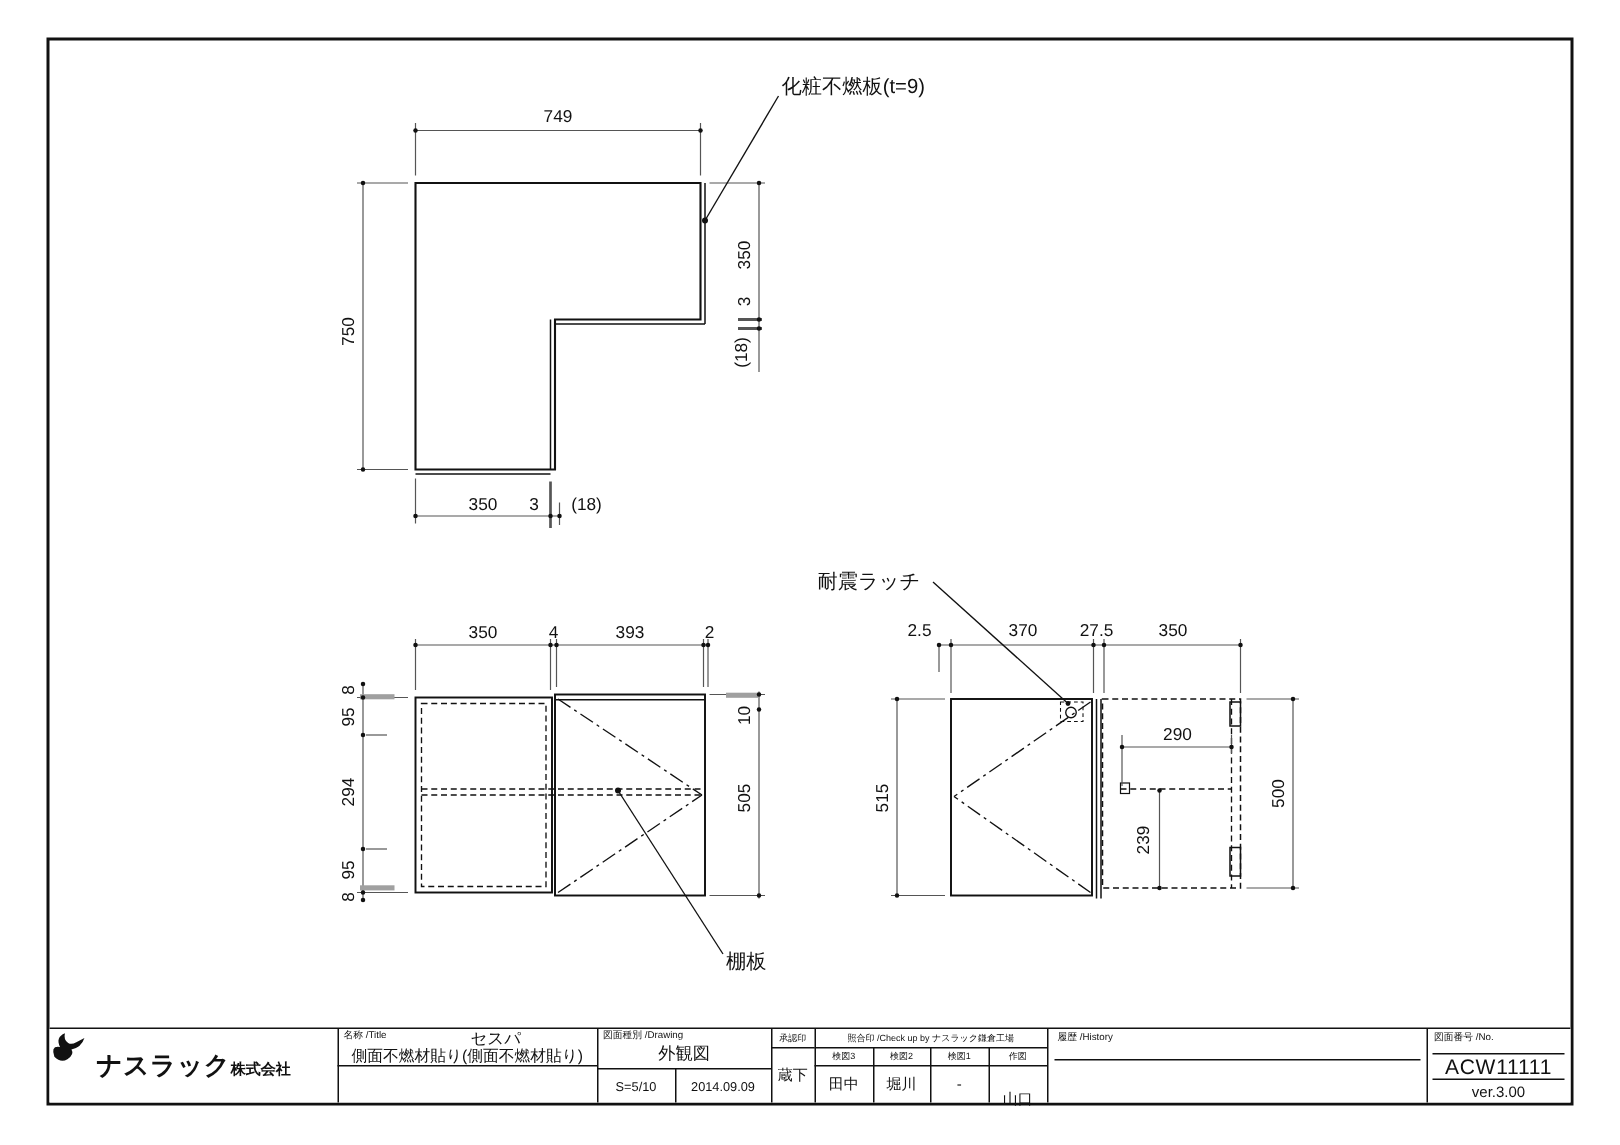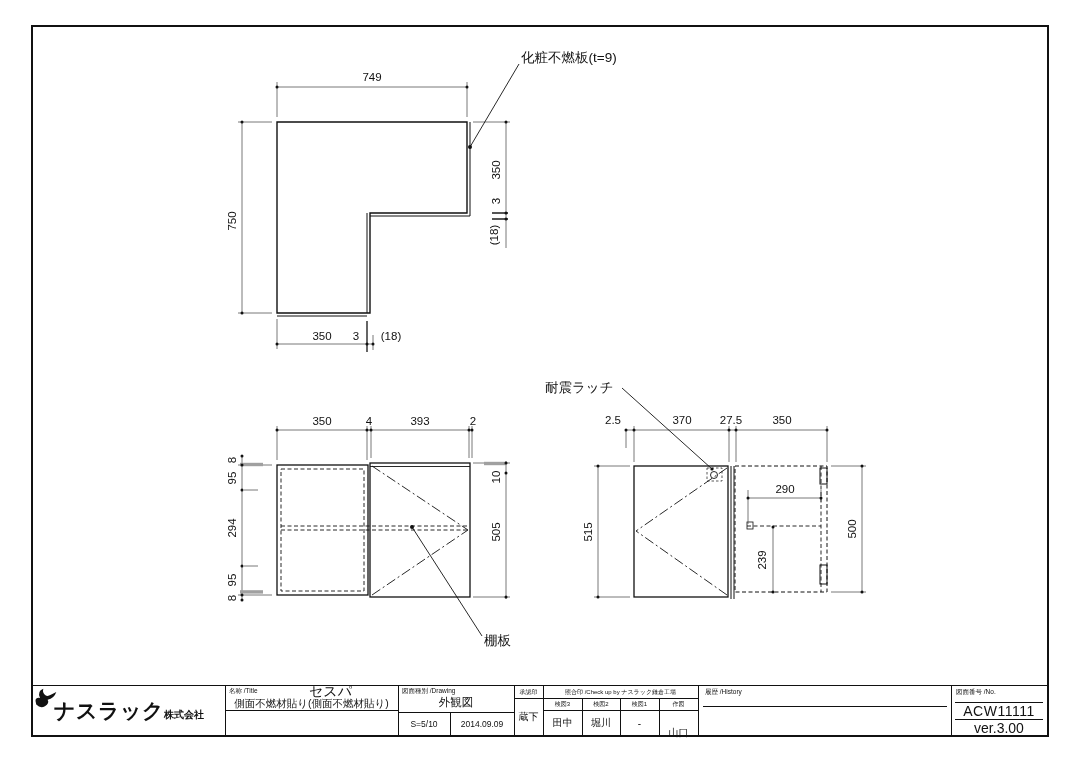--- a/index.html
+++ b/index.html
@@ -14,21 +14,21 @@
   
   #tb{position:absolute;left:33px;top:685px;width:1014px;height:50px;
       border-top:1.5px solid #111;box-sizing:border-box;background:#fff;}
   .vline{position:absolute;top:0;bottom:0;width:1px;background:#111;}
   .hline{position:absolute;height:1px;background:#111;}
   .tiny{position:absolute;font-size:6.5px;line-height:1;white-space:nowrap;color:#111;}
   .cellv{position:absolute;display:flex;align-items:center;justify-content:center;
          white-space:nowrap;color:#111;}
   #logo{position:absolute;left:0;top:0;width:192px;height:100%;display:flex;
         align-items:center;justify-content:center;gap:7px;}
-  #logo .co-big{font-size:21px;font-weight:bold;letter-spacing:.5px;}
+  #logo .co-big{font-size:17px;font-weight:bold;letter-spacing:.5px;}
   #logo .co-small{font-size:10px;font-weight:bold;}
 </style>
 </head>
 <body>
 
 <div id="sheet">
   <div id="frame"></div>
 
   <svg width="1080" height="763" viewBox="0 0 1080 763">
 
@@ -235,21 +235,21 @@
     <div id="logo">
       <svg width="26" height="24" viewBox="0 0 24 22">
         <path fill="#111" d="M3 17 Q0.5 10 6.5 11 Q3.5 5 9.5 2.5 Q8.5 6.5 11.5 8.5 Q13.5 9.8 16.5 8 L21.5 5.5 Q19.5 11.5 13.5 12.5 Q15.5 15.5 11 18.5 Q7 21 3 17 Z"></path>
       </svg>
       <span>
         <span class="co-big">ナスラック</span><span class="co-small">株式会社</span>
       </span>
     </div>
 
     <div class="tiny" style="left:196px;top:2px">名称 /Title</div>
-    <div class="cellv" style="left:230px;top:0;width:135px;height:12px;font-size:14px">セスパ</div>
+    <div class="cellv" style="left:230px;top:0;width:135px;height:12px;font-size:11px">セスパ</div>
     <div class="cellv" style="left:192px;top:11px;width:173px;height:13px;font-size:10.5px">側面不燃材貼り(側面不燃材貼り)</div>
 
     <div class="tiny" style="left:369px;top:2px">図面種別 /Drawing</div>
     <div class="cellv" style="left:365px;top:7px;width:116px;height:18px;font-size:11.5px">外観図</div>
     <div class="cellv" style="left:365px;top:26px;width:52px;height:24px;font-size:8.5px">S=5/10</div>
     <div class="cellv" style="left:417px;top:26px;width:64px;height:24px;font-size:8.5px">2014.09.09</div>
 
     <div class="cellv" style="left:481px;top:0;width:29px;height:12px;font-size:6px">承認印</div>
     <div class="cellv" style="left:481px;top:12px;width:29px;height:38px;font-size:10px">蔵下</div>
 
@@ -260,15 +260,15 @@
     <div class="cellv" style="left:626px;top:12px;width:39px;height:12px;font-size:6px">作図</div>
     <div class="cellv" style="left:510px;top:24px;width:39px;height:26px;font-size:10px">田中</div>
     <div class="cellv" style="left:549px;top:24px;width:38px;height:26px;font-size:10px">堀川</div>
     <div class="cellv" style="left:587px;top:24px;width:39px;height:26px;font-size:10px">-</div>
     <div class="cellv" style="left:626px;top:34px;width:39px;height:26px;font-size:10px">山口</div>
 
     <div class="tiny" style="left:672px;top:3px">履歴 /History</div>
 
     <div class="tiny" style="left:923px;top:3px">図面番号 /No.</div>
     <div class="cellv" style="left:918px;top:17px;width:96px;height:16px;font-size:14px;letter-spacing:.5px">ACW11111</div>
-    <div class="cellv" style="left:918px;top:34px;width:96px;height:16px;font-size:14px">ver.3.00</div>
+    <div class="cellv" style="left:918px;top:34px;width:96px;height:16px;font-size:10px">ver.3.00</div>
   </div>
 </div>
 
 </body></html>

